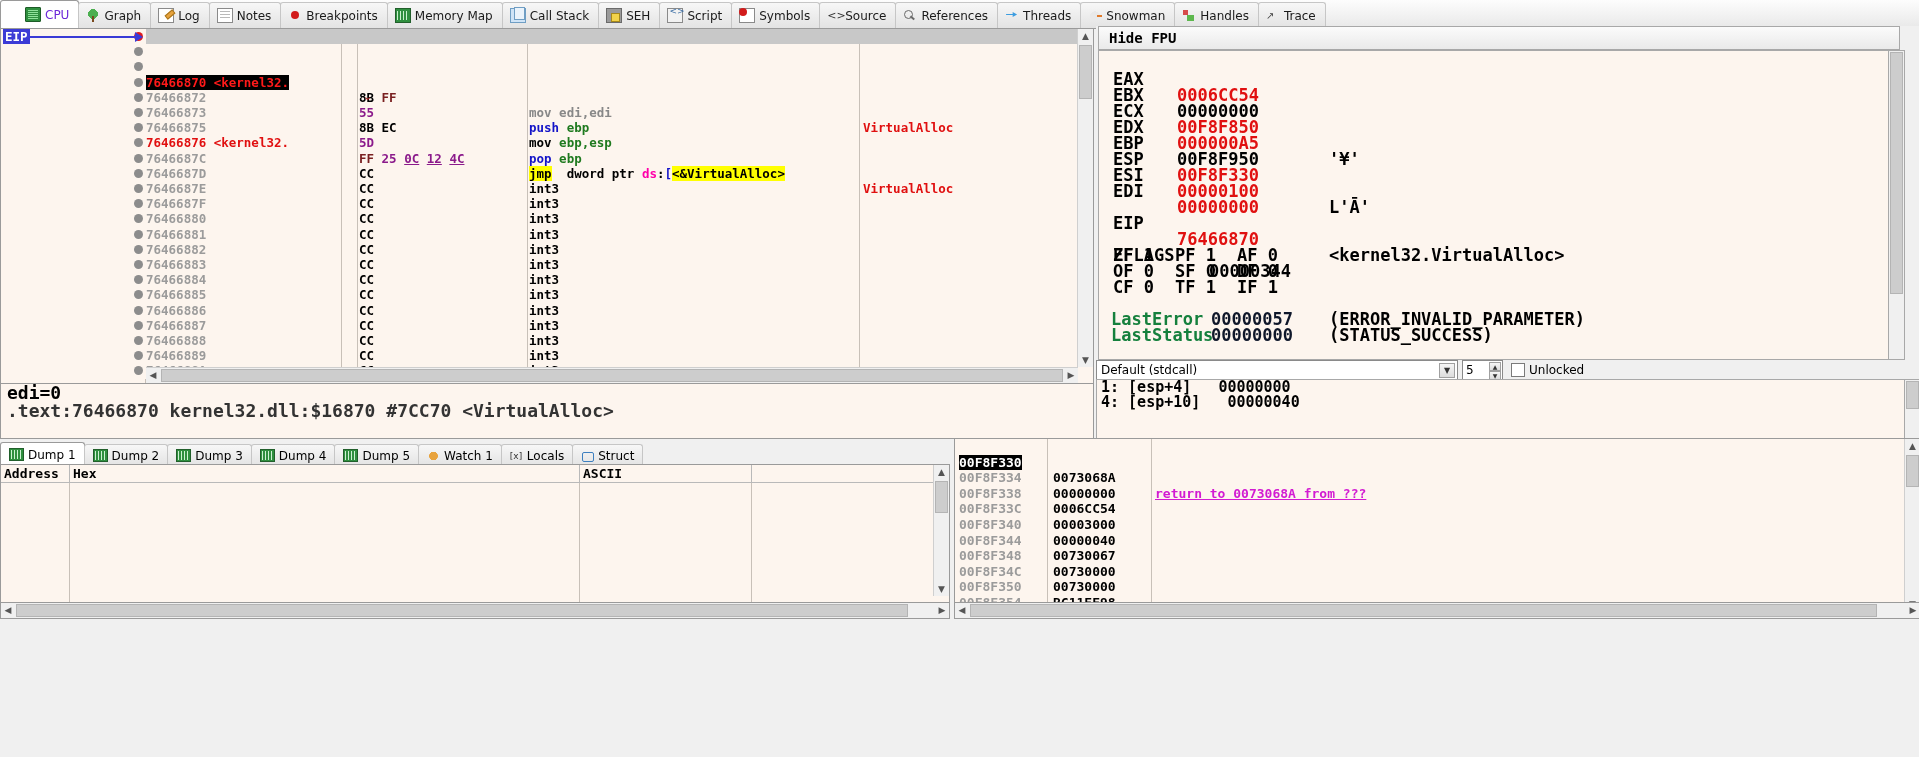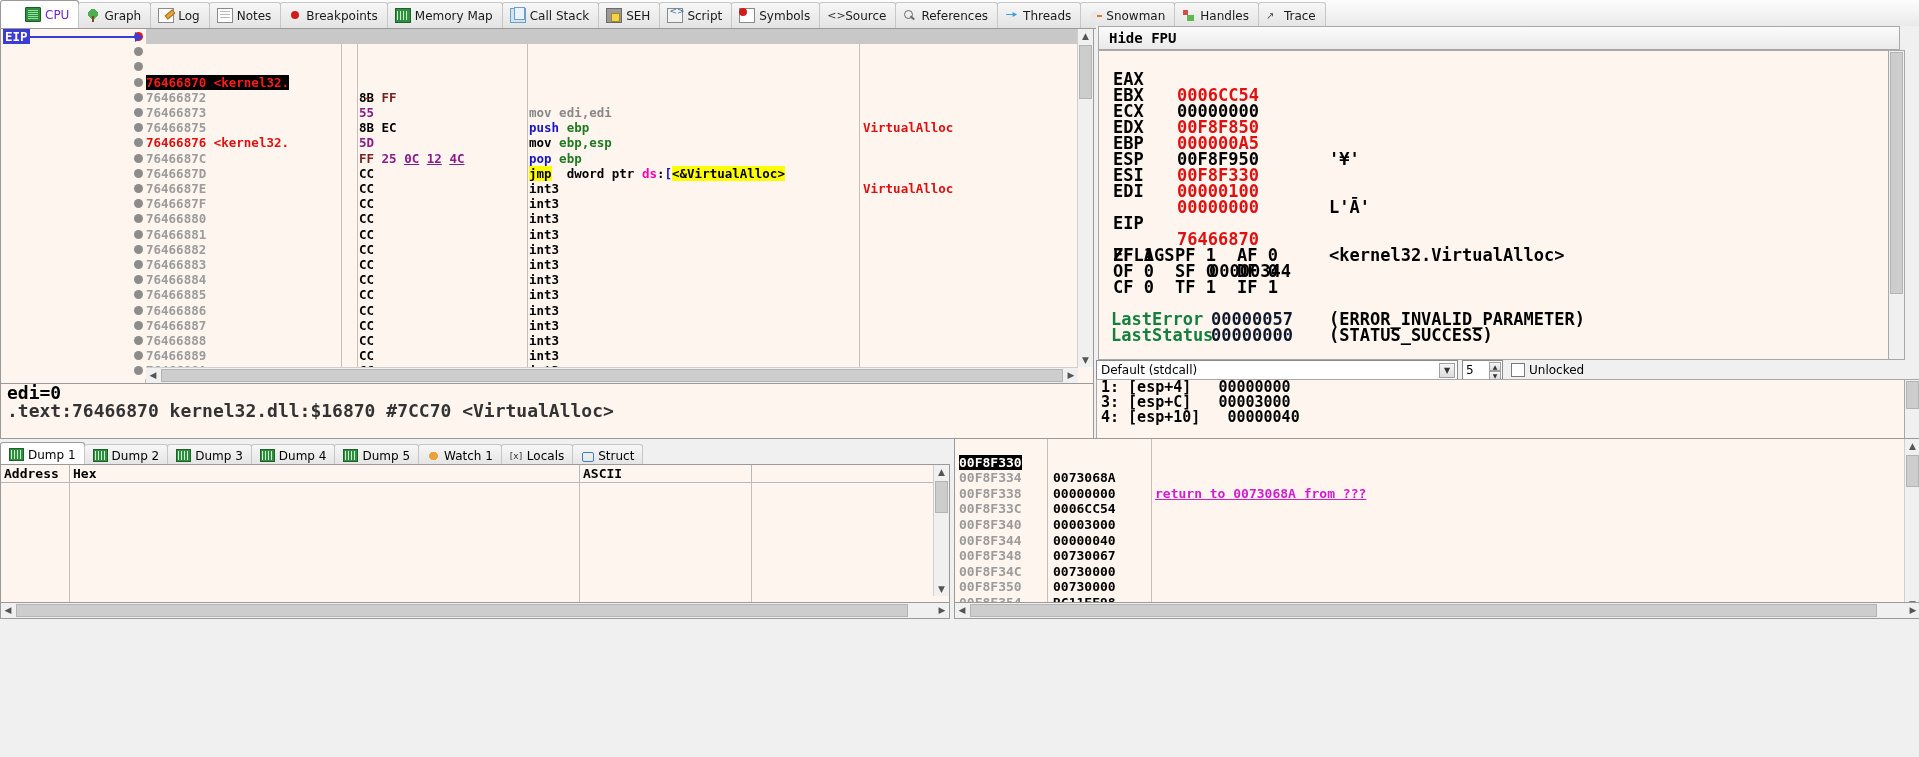--- a/index.html
+++ b/index.html
@@ -572,21 +572,20 @@
       </span>
     </div>
     <div class="unlocked">
       <span class="cbx"></span>
       <span>Unlocked</span>
     </div>
   </div>
 
   <div class="argspane" id="argspane">
       <div class="argline">1: [esp+4]   00000000</div>
-      <div class="argline">3: [esp+C]   00003000</div>
       <div class="argline">4: [esp+10]   00000040</div>
     </div>
   <div class="vsb" style="left:1904px;top:379px;height:58px;border:1px solid #a8a8a8;">
     <div class="thumb" style="top:1px;height:26px;"></div>
   </div>
 
   <div class="dumptabs" id="dumptabs">
       <div class="dtab active">
      <span class="ic-dump"></span>
      <span>Dump 1</span>

